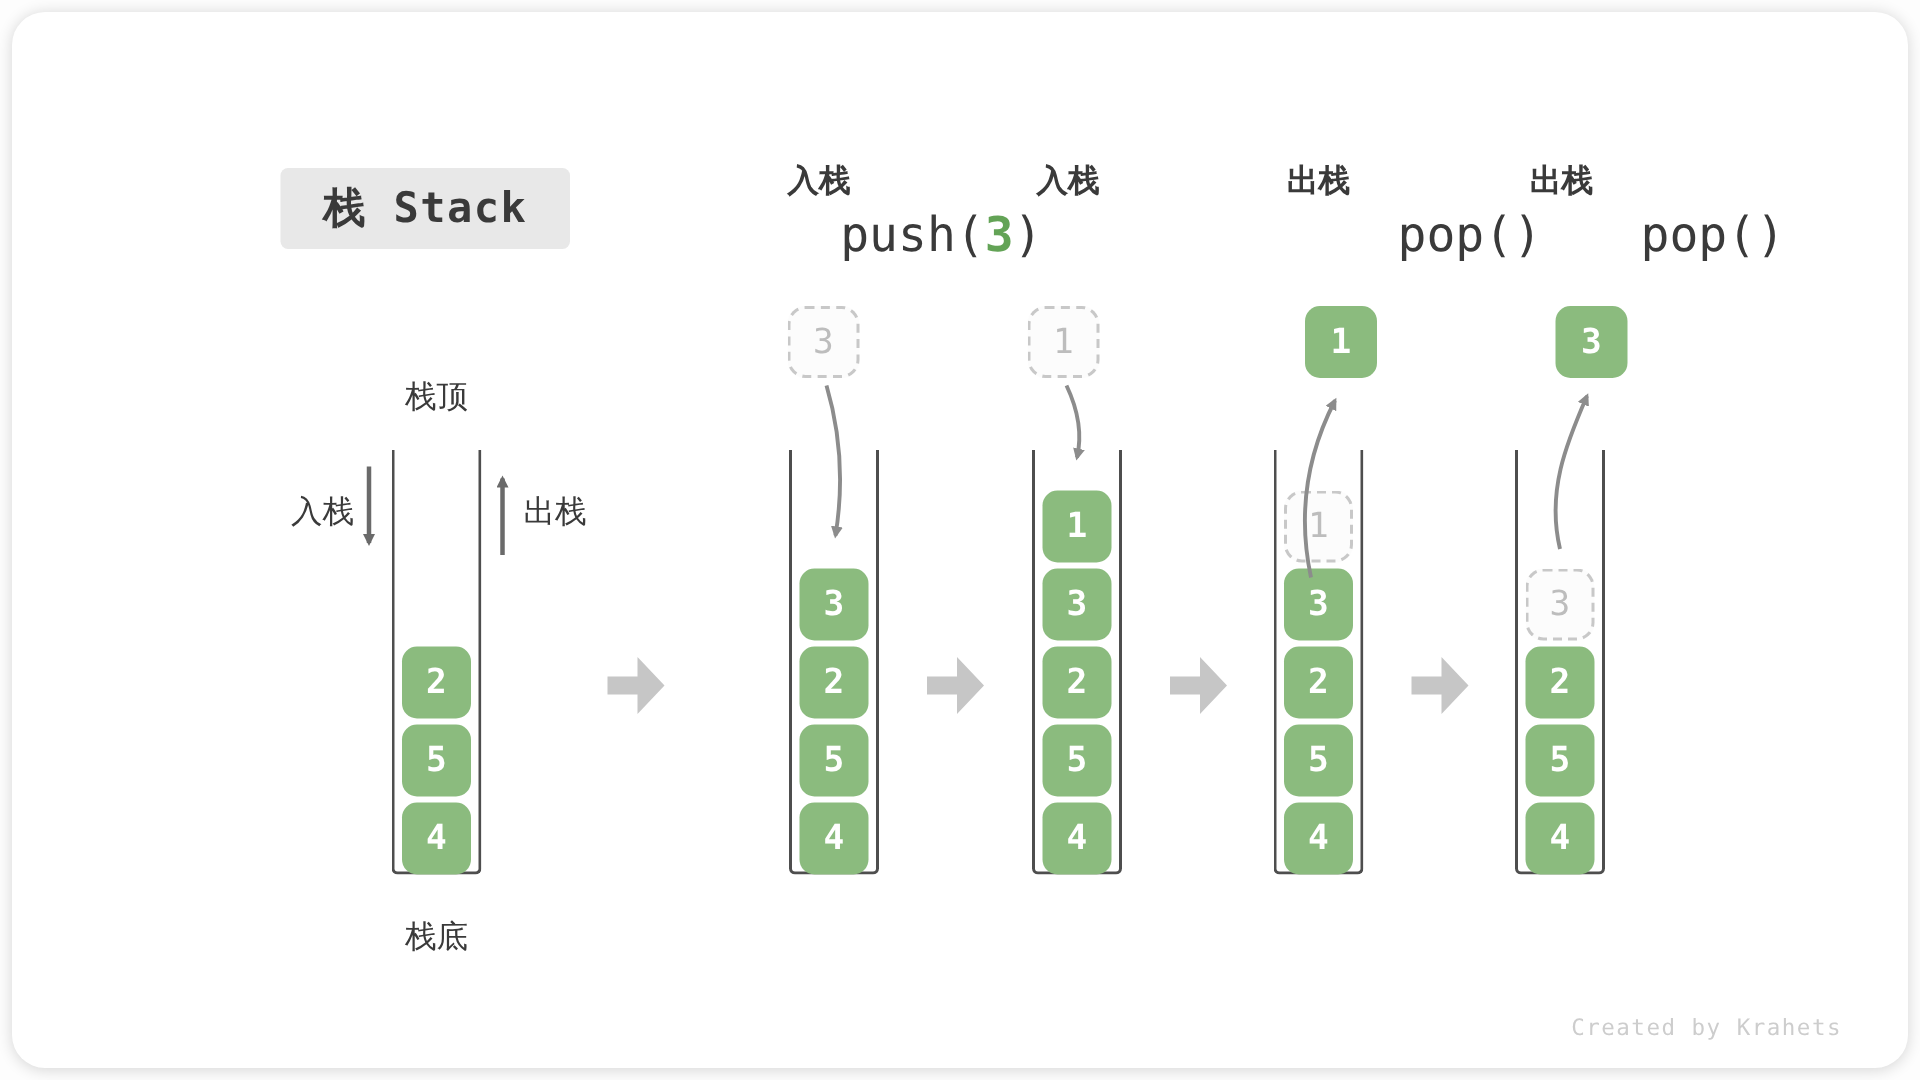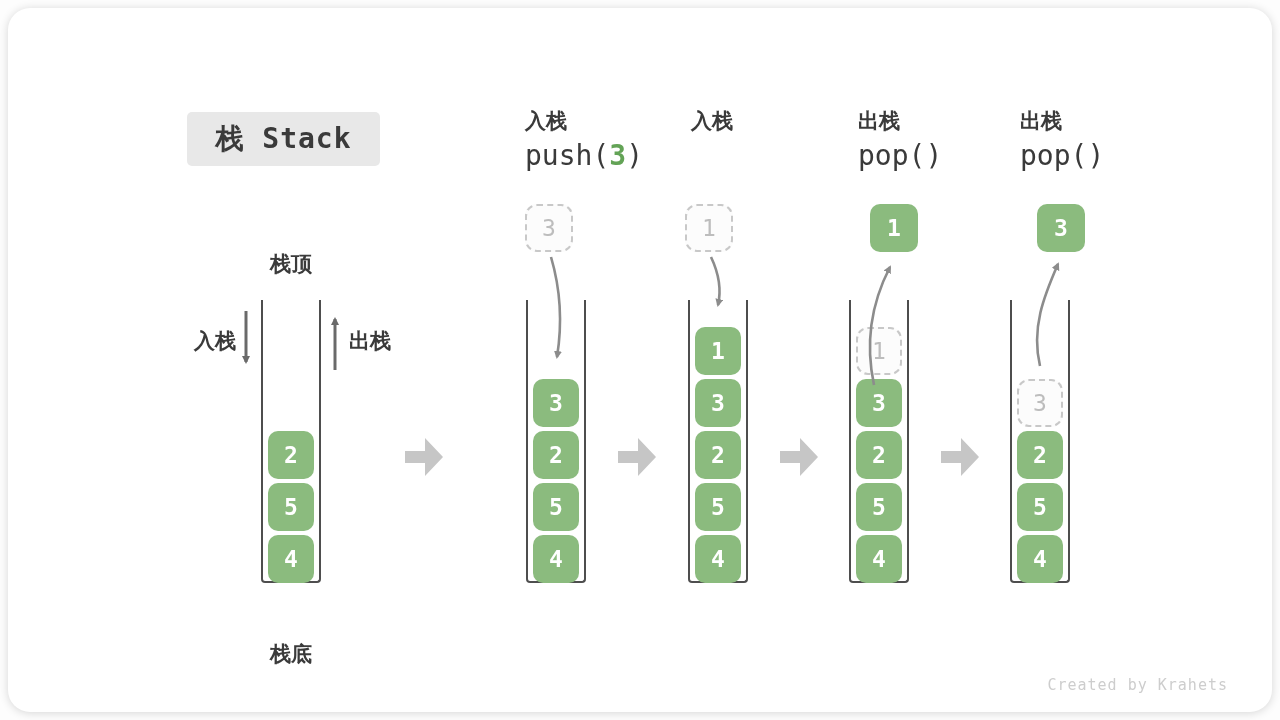--- a/index.html
+++ b/index.html
@@ -36,21 +36,21 @@
     font-size:28px;font-weight:600;color:var(--text-dark);
     letter-spacing:1px;
   }
   .stage-label{position:absolute;top:100px;width:170px;}
   .stage-label .cn{
     font-size:21px;font-weight:700;color:var(--text-dark);line-height:26px;
   }
   .stage-label .code{
     margin-top:8px;
     font-family:"DejaVu Sans Mono",monospace;
-    font-size:28px;color:var(--text-dark);line-height:28px;
+    font-size:32px;color:var(--text-dark);line-height:28px;text-align:right;
   }
   .stage-label .code .arg{color:var(--arg-green);font-weight:700;}
   .cell{
     position:absolute;width:46px;height:48px;border-radius:10px;
     display:flex;align-items:center;justify-content:center;
     font-family:"DejaVu Sans Mono",monospace;
     font-size:23px;font-weight:700;
   }
   .cell.solid{background:var(--cell-green);color:#ffffff;}
   .cell.ghost{
@@ -60,21 +60,21 @@
   .cell.float{width:48px;}
   .container{
     position:absolute;top:292px;width:60px;height:283px;
     border-left:2px solid var(--line-dark);
     border-right:2px solid var(--line-dark);
     border-bottom:2px solid var(--line-dark);
     border-radius:0 0 4px 4px;
     background:transparent;
   }
   .anno{
-    position:absolute;font-size:21px;font-weight:700;color:var(--text-dark);
+    position:absolute;font-size:21px;font-weight:400;color:var(--text-dark);
   }
   .anno.center{width:60px;text-align:center;}
   .svg-layer{position:absolute;left:0;top:0;width:1280px;height:720px;pointer-events:none;}
   .watermark{
     position:absolute;top:668px;right:44px;
     font-family:"DejaVu Sans Mono",monospace;
     font-size:15px;color:var(--watermark-gray);letter-spacing:1px;
   }
 </style>
 </head>
@@ -134,21 +134,21 @@
     <div class="cell solid" style="left:848px;top:423px">2</div>
     <div class="cell solid" style="left:848px;top:475px">5</div>
     <div class="cell solid" style="left:848px;top:527px">4</div>
 
     <div class="cell ghost" style="left:1009px;top:371px">3</div>
     <div class="cell solid" style="left:1009px;top:423px">2</div>
     <div class="cell solid" style="left:1009px;top:475px">5</div>
     <div class="cell solid" style="left:1009px;top:527px">4</div>
 
     <div class="anno center" style="left:253px;top:242px">栈顶</div>
-    <div class="anno center" style="left:253px;top:632px">栈底</div>
+    <div class="anno center" style="left:253px;top:602px">栈底</div>
     <div class="anno" style="left:186px;top:319px">入栈</div>
     <div class="anno" style="left:341px;top:319px">出栈</div>
 
     <svg class="svg-layer" viewBox="0 0 1280 720" xmlns="http://www.w3.org/2000/svg">
       <defs>
         <marker id="headGray" markerWidth="9" markerHeight="9" refX="6" refY="4" orient="auto" markerUnits="userSpaceOnUse">
           <path d="M0,0 L8,4 L0,8 z" fill="var(--curve-arrow-gray)"></path>
         </marker>
         <marker id="headDark" markerWidth="9" markerHeight="9" refX="6" refY="4" orient="auto" markerUnits="userSpaceOnUse">
           <path d="M0,0 L8,4 L0,8 z" fill="var(--side-arrow-gray)"></path>

